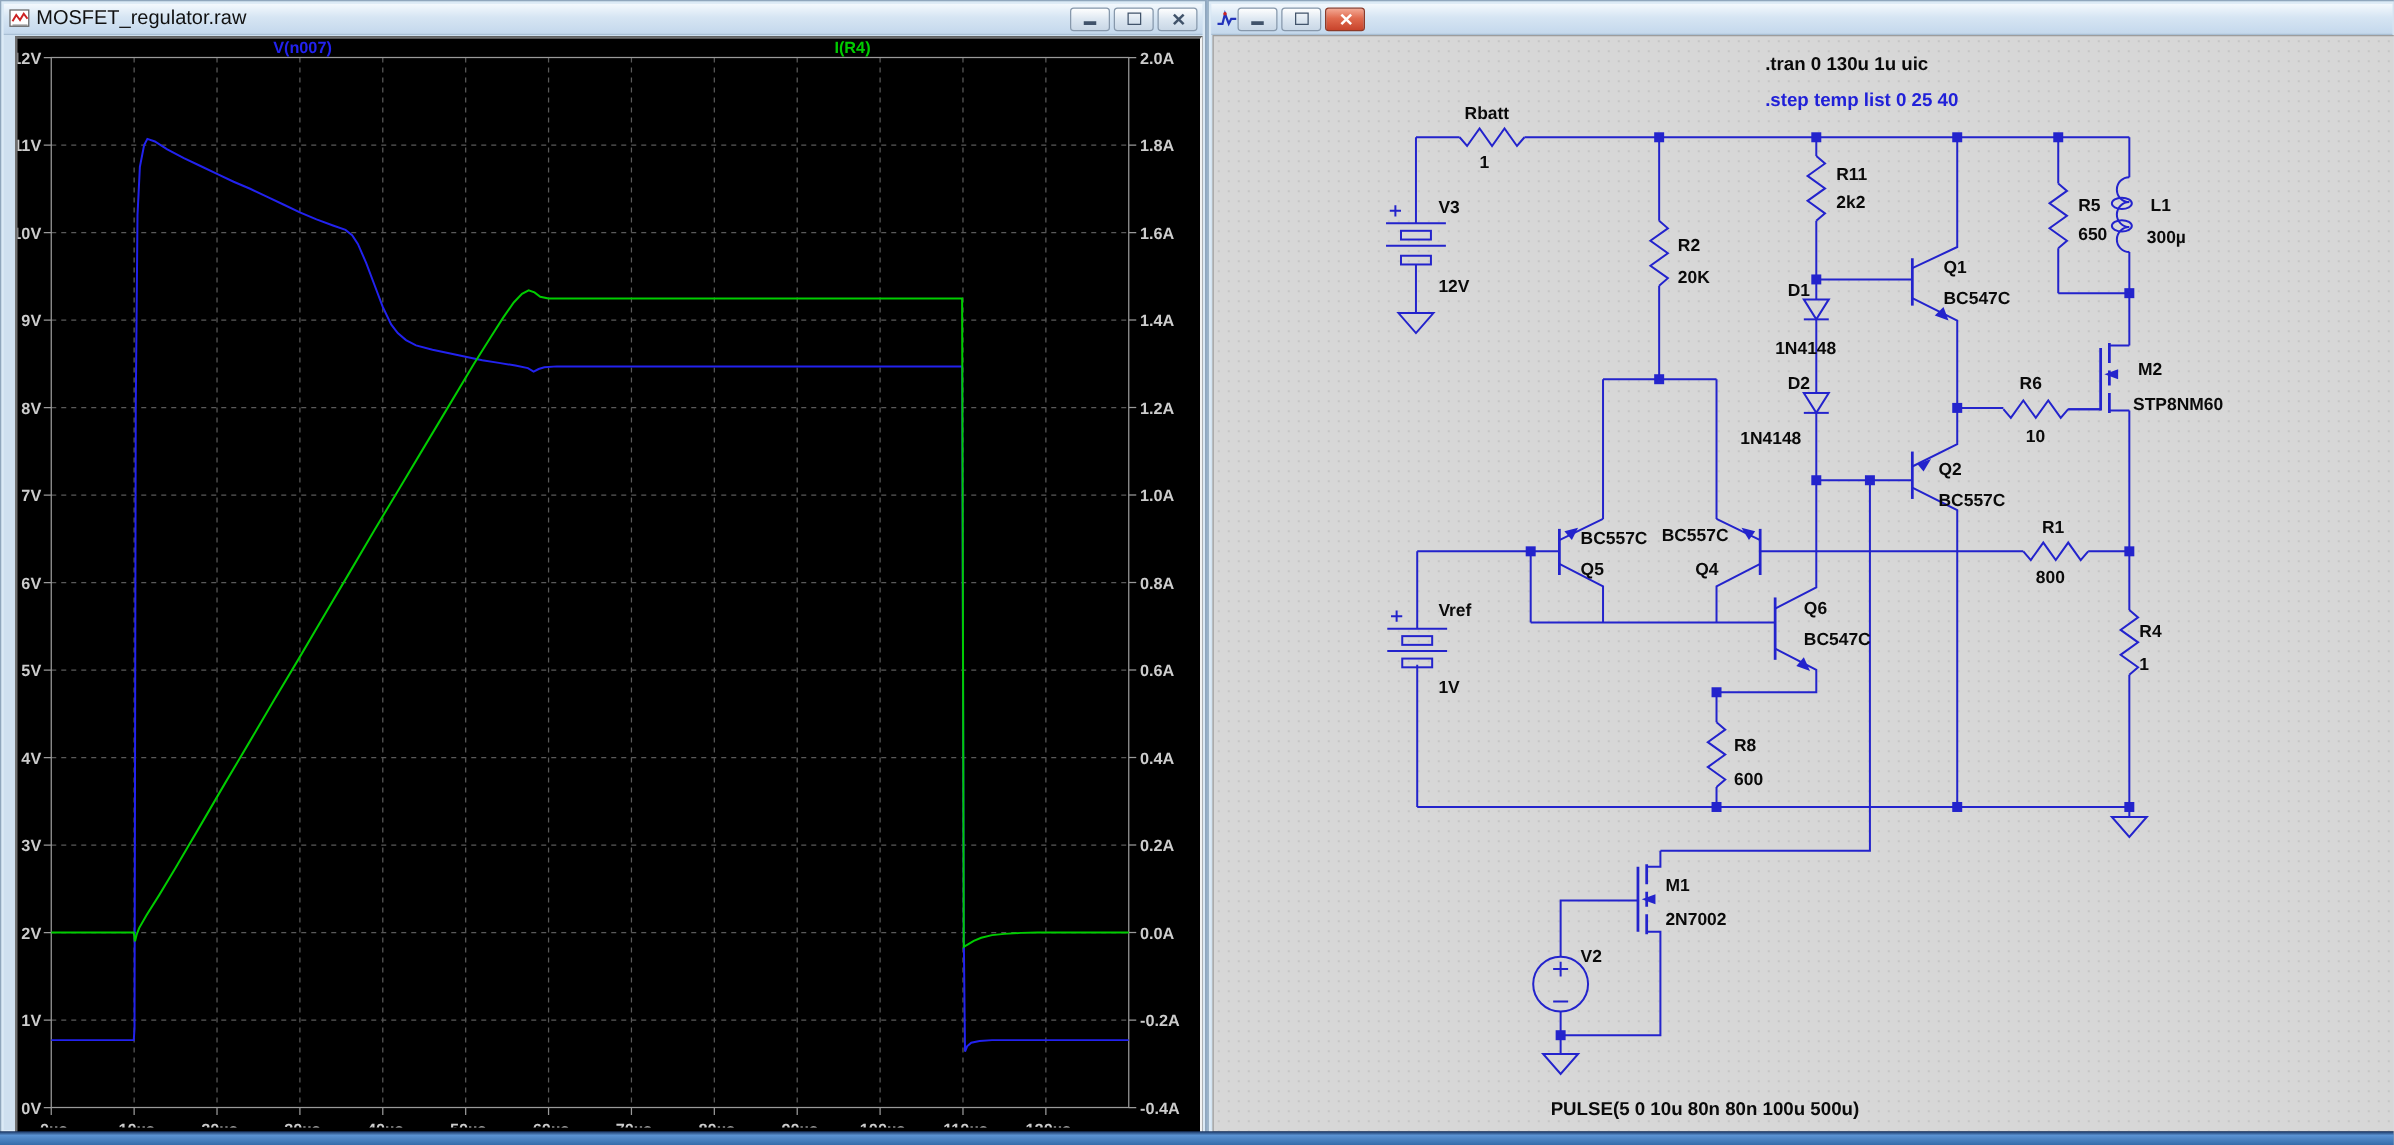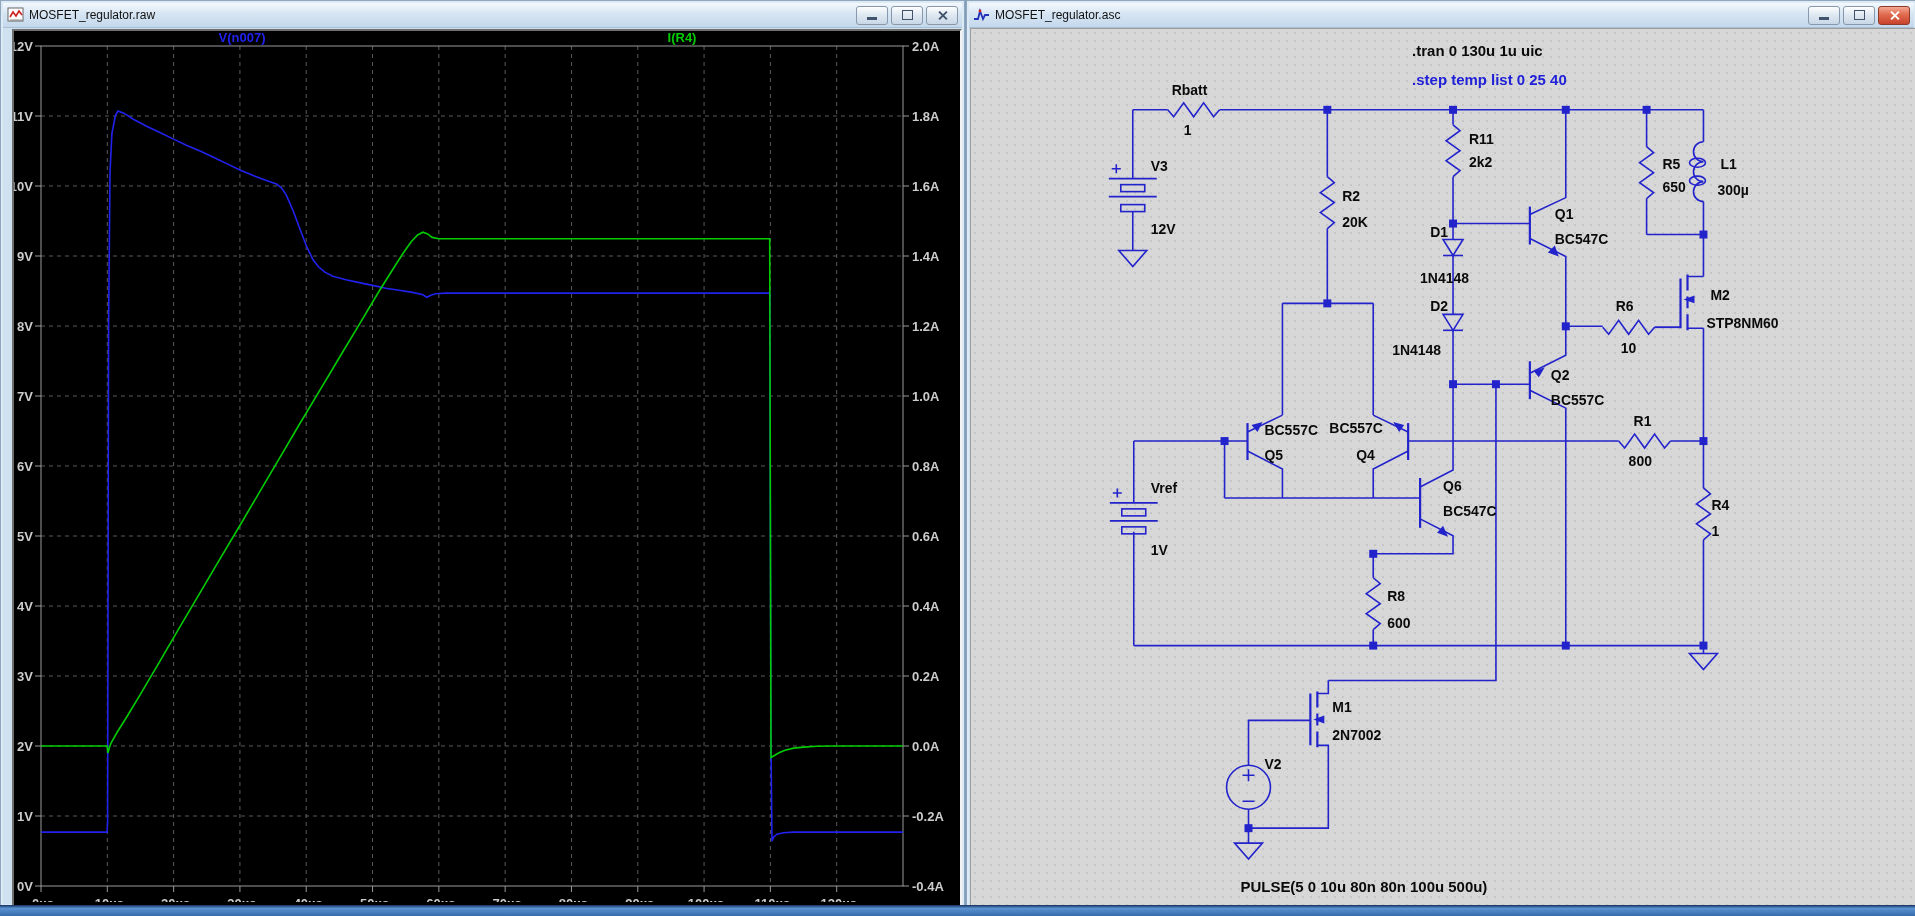--- a/index.html
+++ b/index.html
@@ -1,20 +1,20 @@
 <!DOCTYPE html>
 <html><head>
 <meta charset="utf-8">
 <style>
   html,body{margin:0;padding:0;}
   body{width:1915px;height:916px;background:#7f9dbd;font-family:"Liberation Sans",sans-serif;overflow:hidden;position:relative;}
   .mdi-window{position:absolute;top:0;background:#cfe0ef;border:1px solid #8fa6bc;box-shadow:inset 0 0 0 2px #dceaf6;}
   .titlebar{position:absolute;left:2px;right:2px;top:2px;height:24px;display:flex;align-items:center;padding:0 4px;
     background:linear-gradient(#f4f9fd,#d6e5f3 45%,#c4d8ec);border-bottom:1px solid #a9bfd4;}
-  .titlebar .wtitle{font-size:12px;color:#111;margin-left:5px;flex:1;white-space:nowrap;overflow:hidden;}
+  .titlebar .wtitle{font-size:16px;color:#111;margin-left:5px;flex:1;white-space:nowrap;overflow:hidden;}
   .winbtns{display:flex;gap:3px;}
   .wbtn{width:30px;height:17px;border:1px solid #8798ab;border-radius:3px;background:linear-gradient(#fefefe,#dde7f1 50%,#c9d7e6);
     display:flex;align-items:center;justify-content:center;position:relative;}
   .wbtn.red{background:linear-gradient(#f3a893,#e06a4e 45%,#c8442c);border-color:#8d3a28;}
   .glyph-min{width:10px;height:3px;background:#41536a;margin-top:7px;}
   .glyph-rest{width:9px;height:8px;border:1.5px solid #41536a;background:transparent;}
   .glyph-x{position:relative;width:11px;height:11px;}
   .glyph-x:before,.glyph-x:after{content:"";position:absolute;left:5px;top:0;width:2px;height:11px;background:#41536a;}
   .glyph-x:before{transform:rotate(45deg);} .glyph-x:after{transform:rotate(-45deg);}
   .red .glyph-x:before,.red .glyph-x:after{background:#fff;}
@@ -173,21 +173,20 @@
       </svg>
   </div>
 </div>
 
 <div class="mdi-window" style="left:966px;width:949px;height:905px;">
   <div class="titlebar">
     <svg class="wicon" viewBox="0 0 17 16">
       <polyline points="1,12 5,12 7,4 10,12 12,8 16,8" fill="none" stroke="#2233bb" stroke-width="1.8"></polyline>
       <circle cx="7" cy="4" r="1.4" fill="#cc2222"></circle>
     </svg>
-    <span class="wtitle">MOSFET_regulator.asc</span>
     <div class="winbtns">
       <div class="wbtn">
           <div class="glyph-min"></div>
         </div>
       <div class="wbtn">
           <div class="glyph-rest"></div>
         </div>
       <div class="wbtn red">
           <div class="glyph-x"></div>
         </div>

